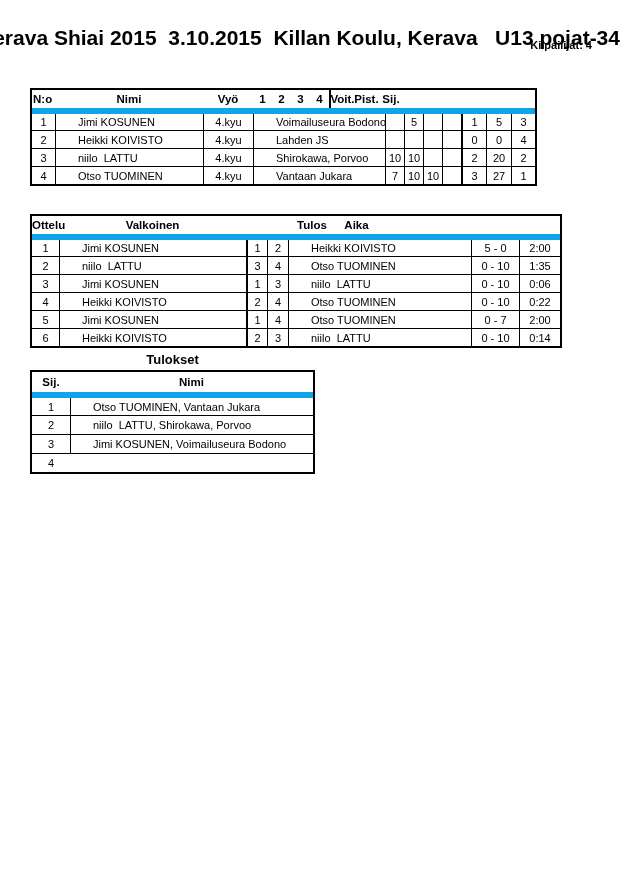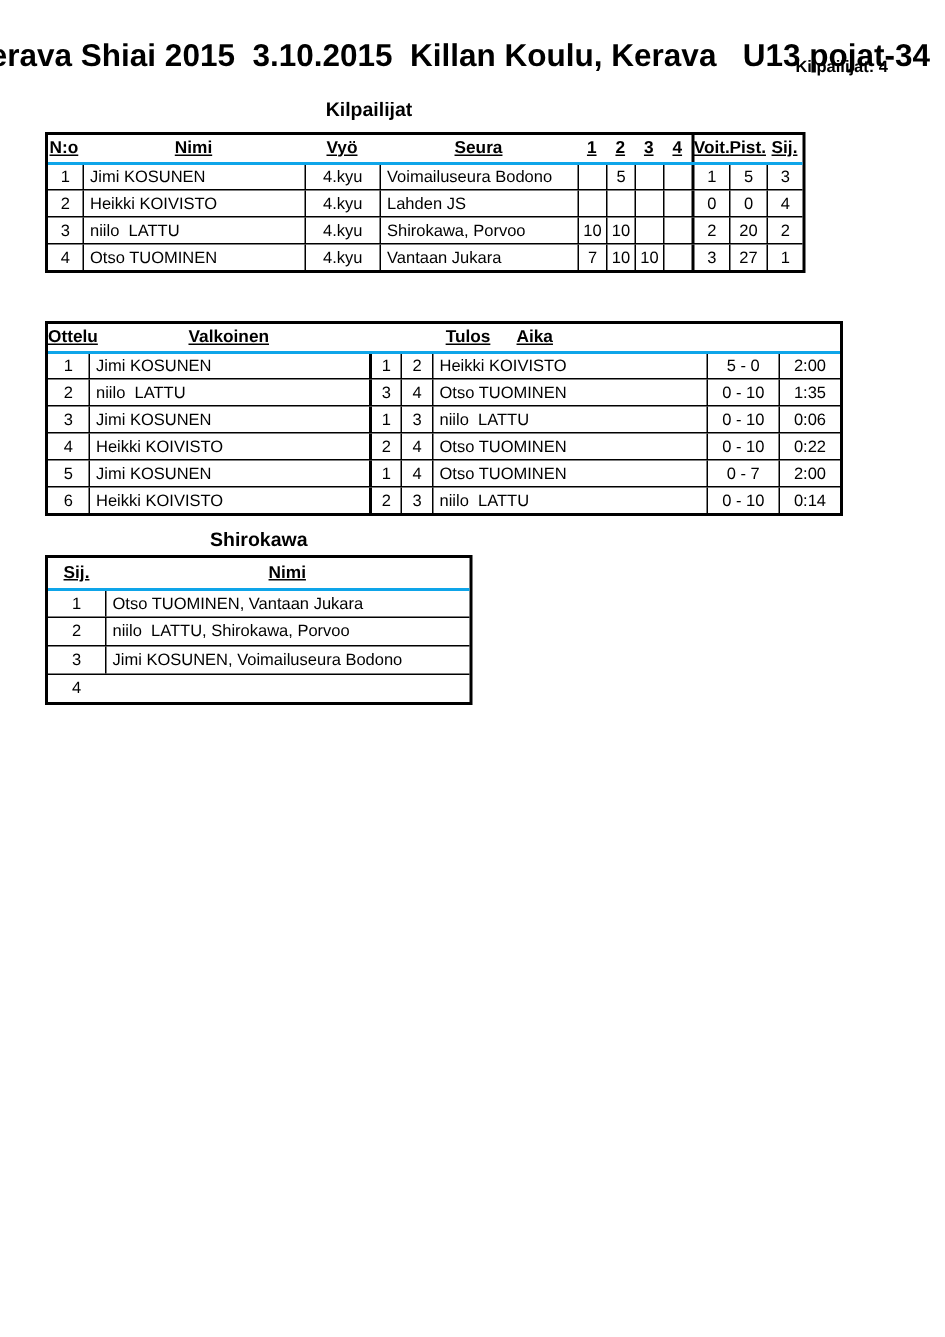--- a/index.html
+++ b/index.html
@@ -28,23 +28,23 @@
   .t1 { left:30px; top:88px;  width:507px; }
   .t2 { left:30px; top:214px; width:532px; }
   .t3 { left:30px; top:370px; width:285px; }
 
   .row { display:flex; align-items:stretch; }
   .row .c {
     display:flex; align-items:center; justify-content:center;
     box-sizing:border-box; flex-shrink:0;
     font-size:11px; white-space:pre; overflow:visible;
   }
-  .row .c.left { justify-content:flex-start; padding-left:4px; }
-
-  .head { border-bottom:2px solid #0ea5e9; font-weight:bold;text-decoration:underline; }
+  .row .c.left { justify-content:flex-start; padding-left:22px; }
+
+  .head { border-bottom:6px solid #0ea5e9; font-weight:bold; }
   .head .c { font-size:11.5px; }
   .drow + .drow { border-top:1px solid #000; }
   .drow .c + .c { border-left:1px solid #000; }
   .head .c + .c { border-left:none;text-align:center; }
   .c.bl2 { border-left:2px solid #000 !important; }
 
   
   .t1 .head { height:18px; }
   .t1 .drow { height:16px; }
   .t1 .drow + .drow { height:17px; } 
@@ -67,27 +67,25 @@
   .c-s3{width:38px} .c-n3{width:243px}
 </style>
 </head>
 <body>
 
 <div class="page">
 
   <div class="doc-title">Kerava Shiai 2015  3.10.2015  Killan Koulu, Kerava   U13 pojat-34</div>
   <div class="count-label">Kilpailijat: 4</div>
 
-  <div class="sec-title st1">Kilpailijat</div>
   <div class="tbl t1">
     <div class="row head">
       <div class="c c-no">N:o</div>
       <div class="c c-nimi">Nimi</div>
       <div class="c c-vyo">Vyö</div>
-      <div class="c c-seura">Seura</div>
       <div class="c c-m">1</div>
       <div class="c c-m">2</div>
       <div class="c c-m">3</div>
       <div class="c c-m">4</div>
       <div class="c c-voit bl2">Voit.</div>
       <div class="c c-pist">Pist.</div>
       <div class="c c-sij">Sij.</div>
     </div>
     <div class="row drow">
       <div class="c c-no">1</div>
@@ -201,21 +199,21 @@
       <div class="c c-ot">6</div>
       <div class="c c-valk left">Heikki KOIVISTO</div>
       <div class="c c-wn bl2">2</div>
       <div class="c c-bn">3</div>
       <div class="c c-sin left">niilo  LATTU</div>
       <div class="c c-tulos">0 - 10</div>
       <div class="c c-aika">0:14</div>
     </div>
   </div>
 
-  <div class="sec-title st3">Shirokawa</div>
+  <div class="sec-title st3">Tulokset</div>
   <div class="tbl t3">
     <div class="row head">
       <div class="c c-s3">Sij.</div>
       <div class="c c-n3">Nimi</div>
     </div>
     <div class="row drow">
       <div class="c c-s3">1</div>
       <div class="c c-n3 left">Otso TUOMINEN, Vantaan Jukara</div>
     </div>
     <div class="row drow">

